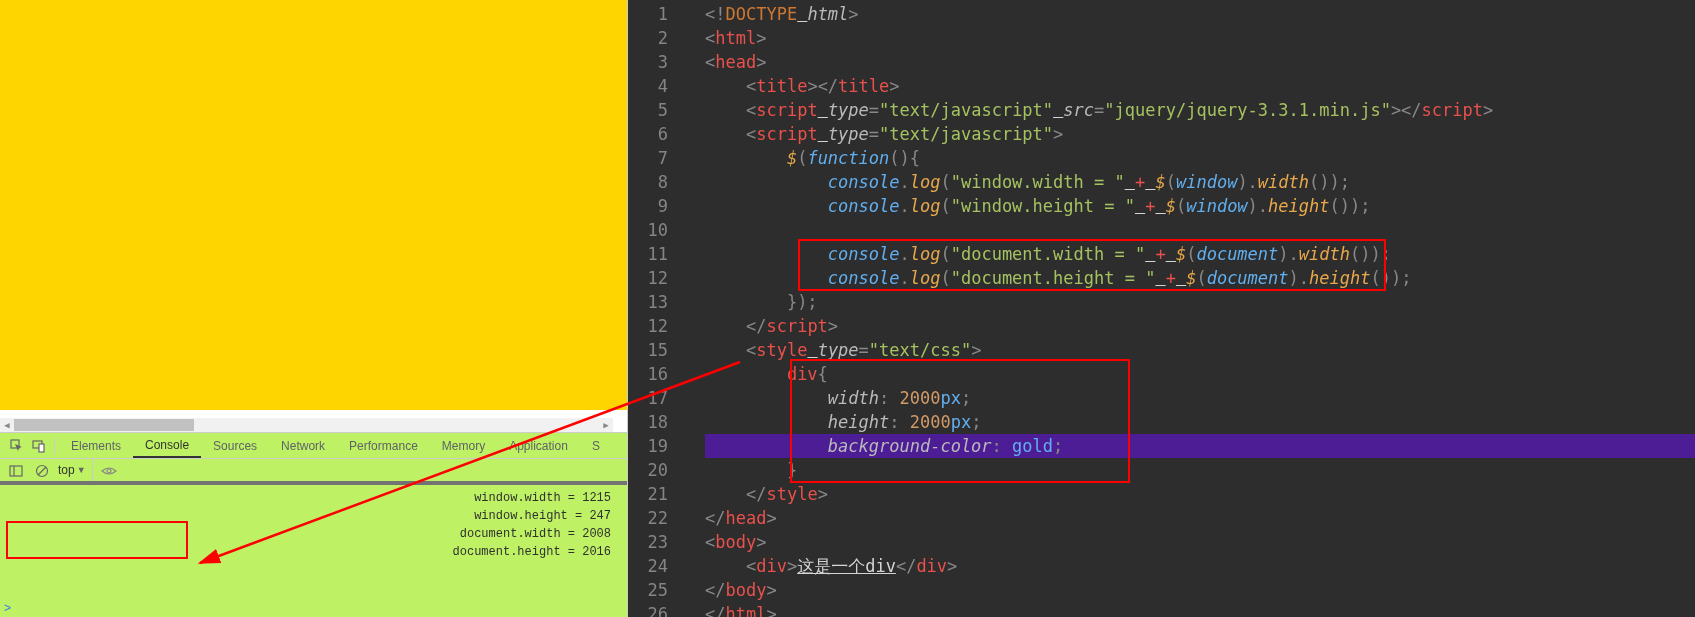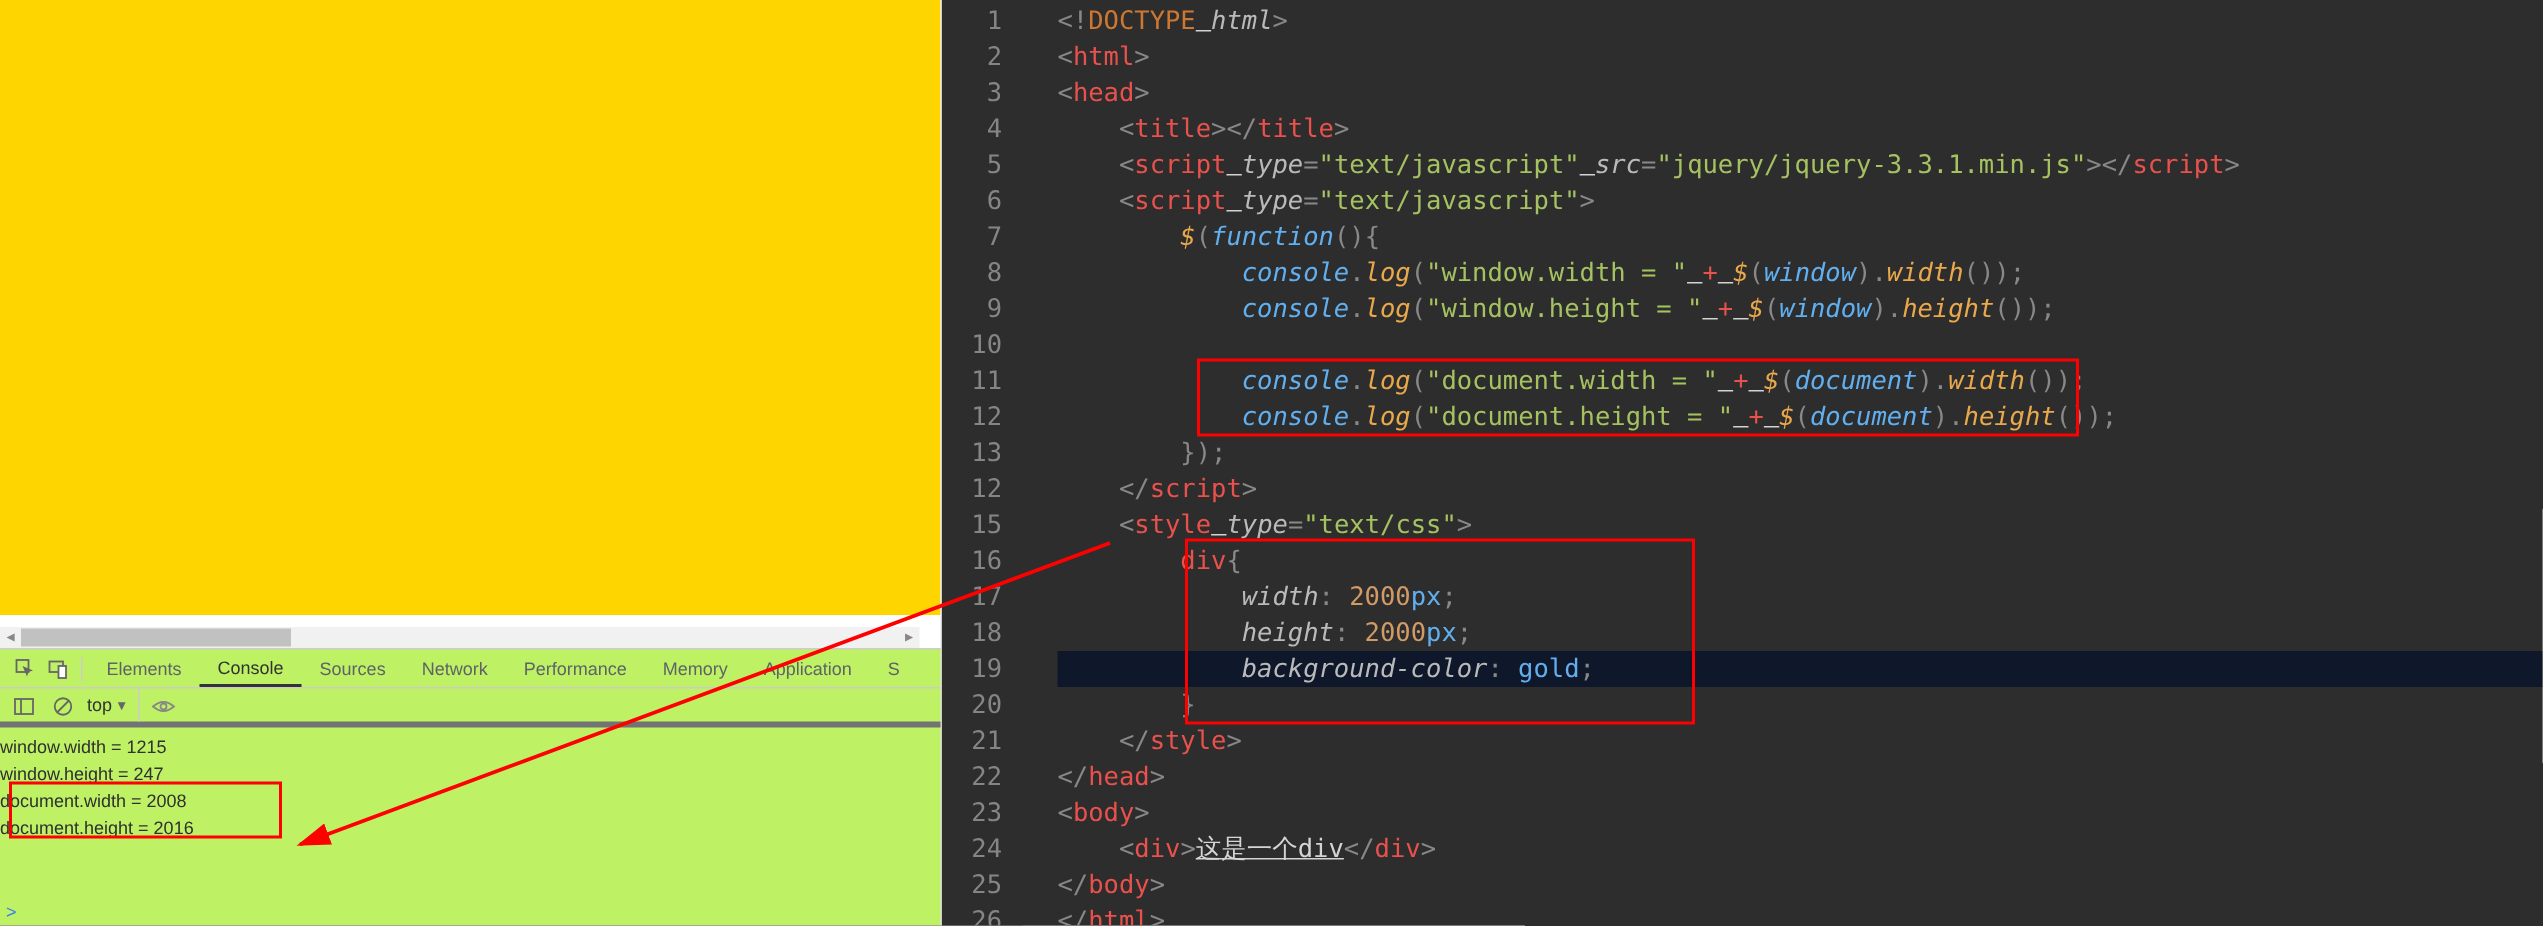--- a/index.html
+++ b/index.html
@@ -112,25 +112,26 @@
     }
     .console-toolbar input.filter {
       border: none;
       font-size: 12px;
       padding: 2px 4px;
       flex: 1;
       background: transparent;
       outline: none;
     }
     .console-log {
-      font-family: Liberation Sans, sans-serif;
+      font-family: Liberation Mono, monospace;
       font-size: 12px;
-      padding: 4px 0;
-      flex: 1;
-      position: relative;
+      padding: 4px 16px;
+      flex: 1;
+      position: relative;
+      text-align: right;
     }
     .console-log .line {
       padding: 2px 0;
       white-space: pre;
       color: #303030;
     }
     .console-log .highlight-box {
       position: absolute;
       border: 2px solid #f00;
       pointer-events: none;
@@ -159,21 +160,21 @@
       background: #2d2d2d;
     }
     .gutter div { height: 24px; }
     .code {
       flex: 1;
       padding: 2px 0 0 6px;
       position: relative;
       white-space: pre;
     }
     .code .ln { height: 24px; display: block; margin-left: 17px; }
-    .code .ln.active-line { background: #0f172a; }
+    .code .ln.active-line { background: #4c1d95; }
     .c-doctype { color: #cc7832; }
     .c-tag { color: #e8514c; }
     .c-punc { color: #888; }
     .c-attr { color: #bababa; font-style: italic; }
     .c-str { color: #a5c261; }
     .c-var { color: #61afef; font-style: italic; }
     .c-func { color: #e8a84b; font-style: italic; }
     .c-prop { color: #bababa; font-style: italic; }
     .c-num { color: #d19a66; }
     .c-val { color: #61afef; text-align: right; }

